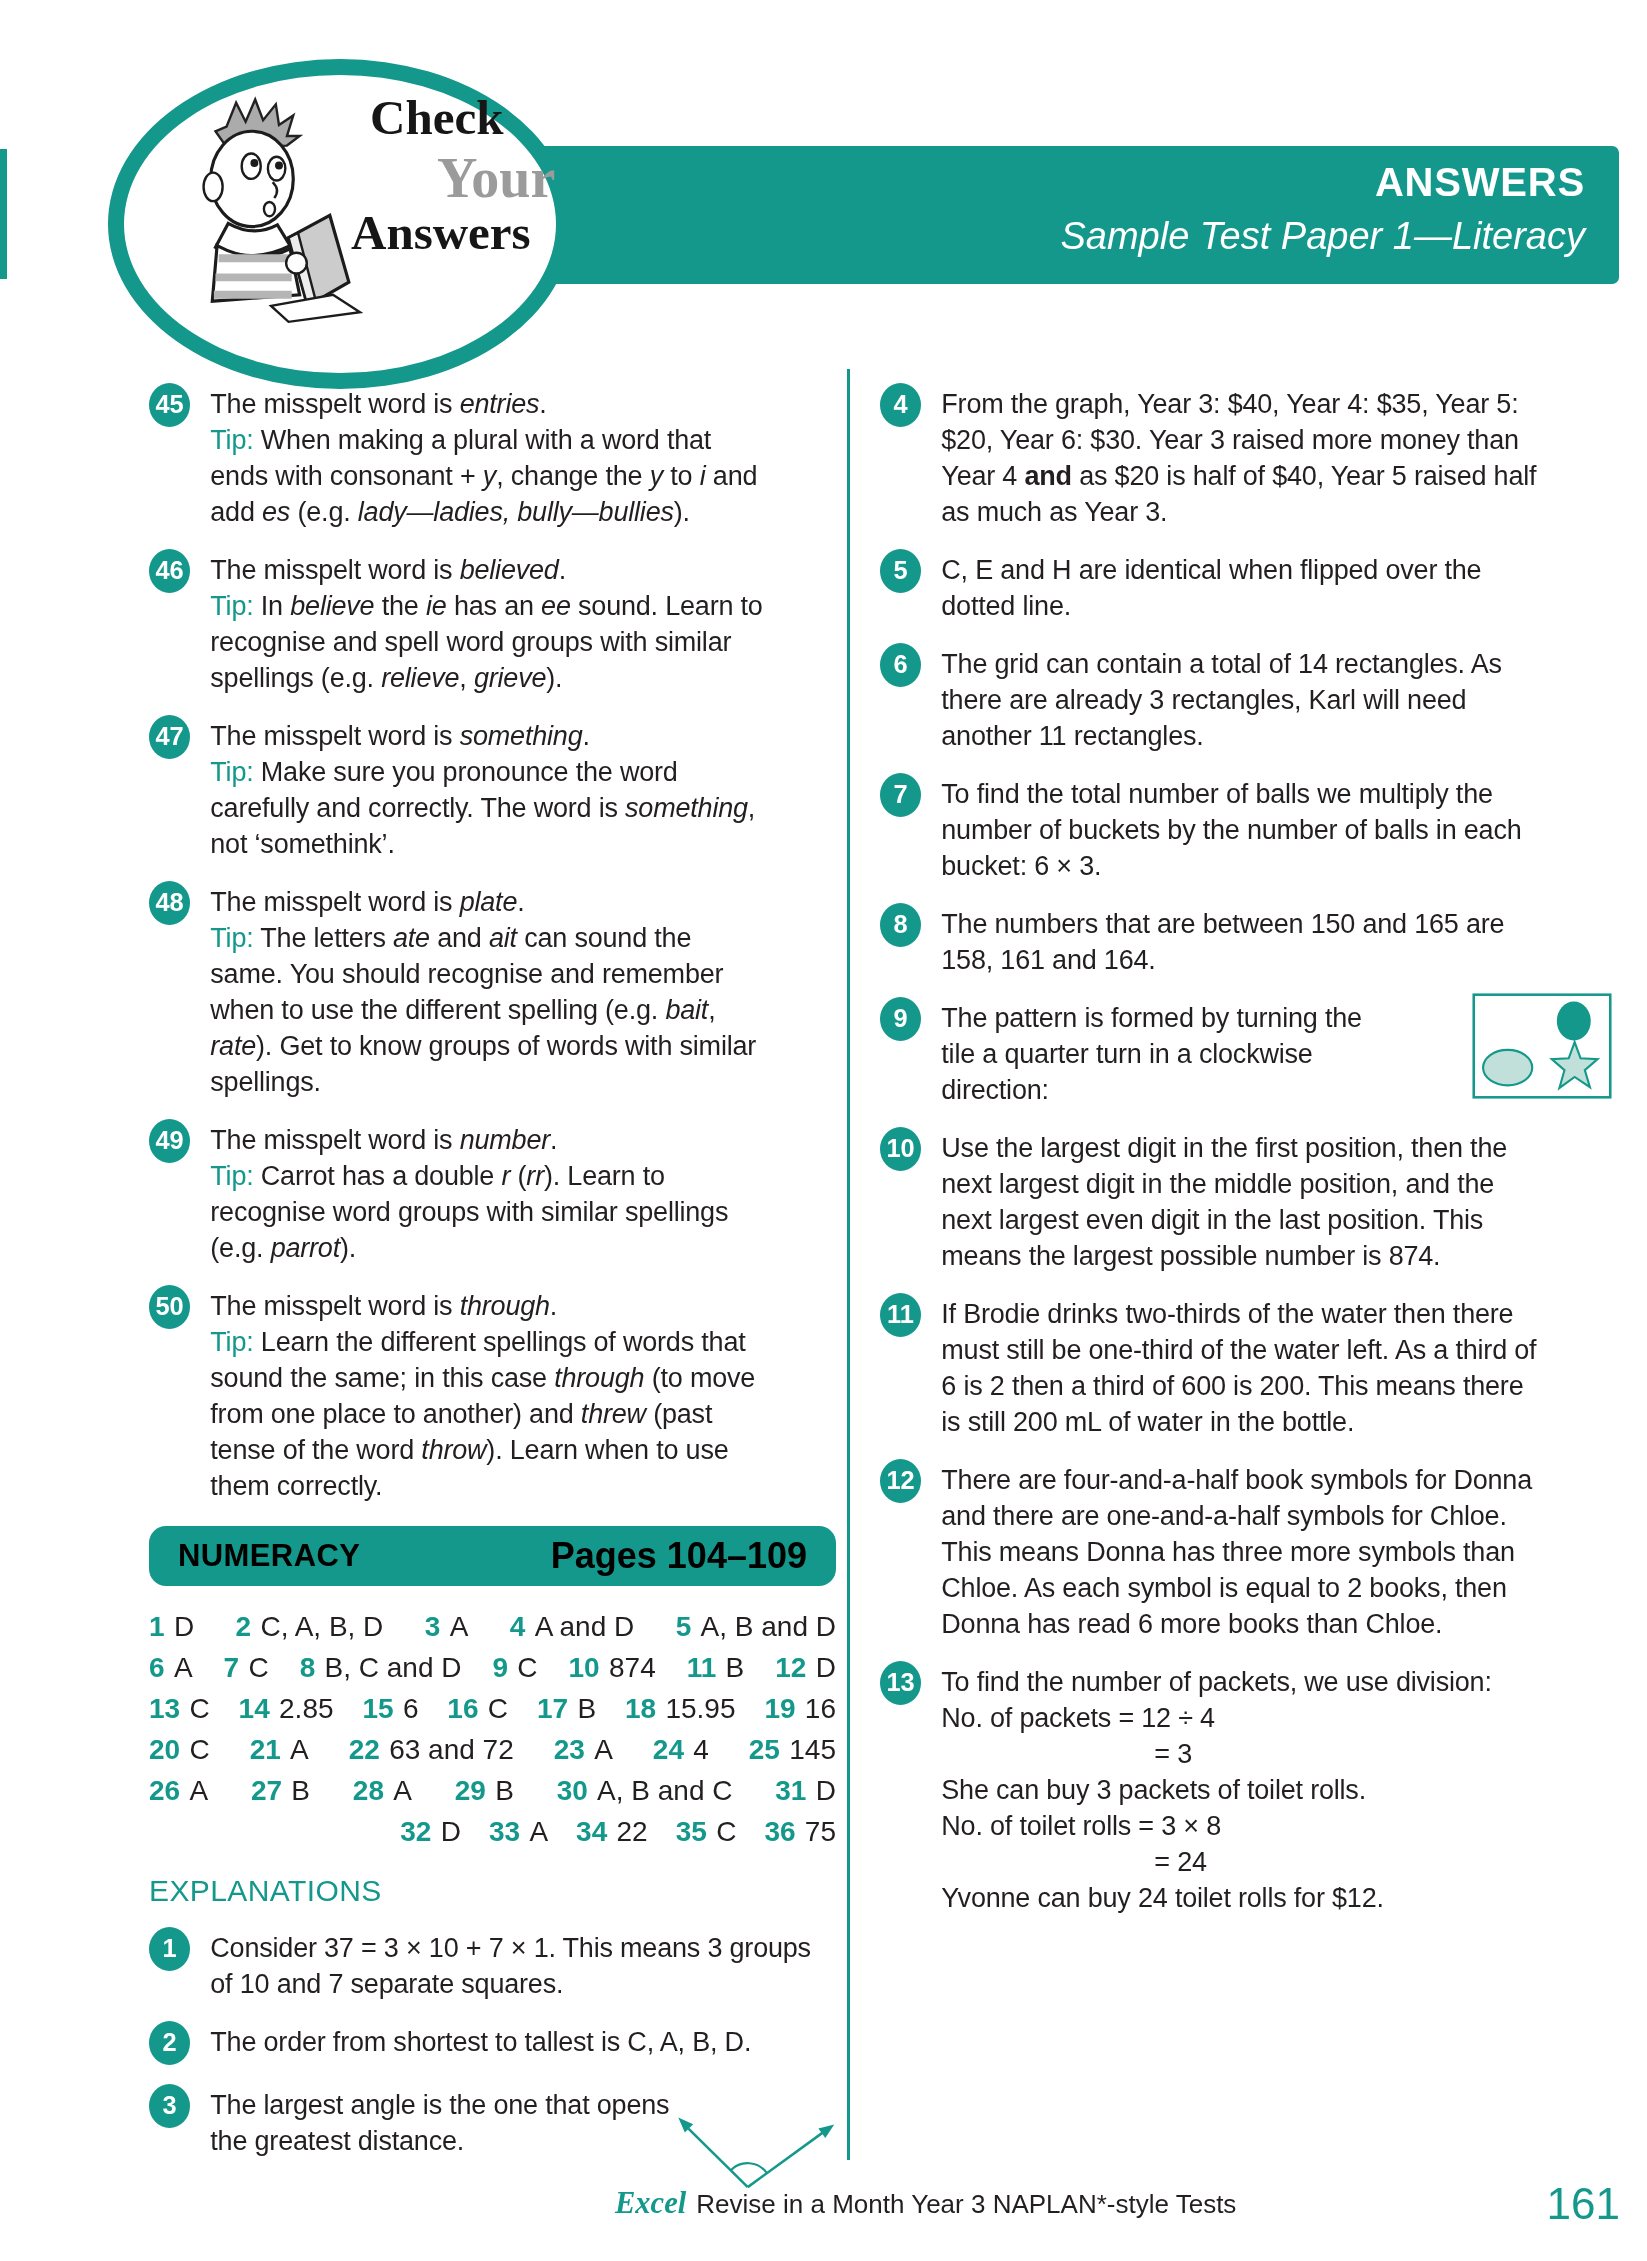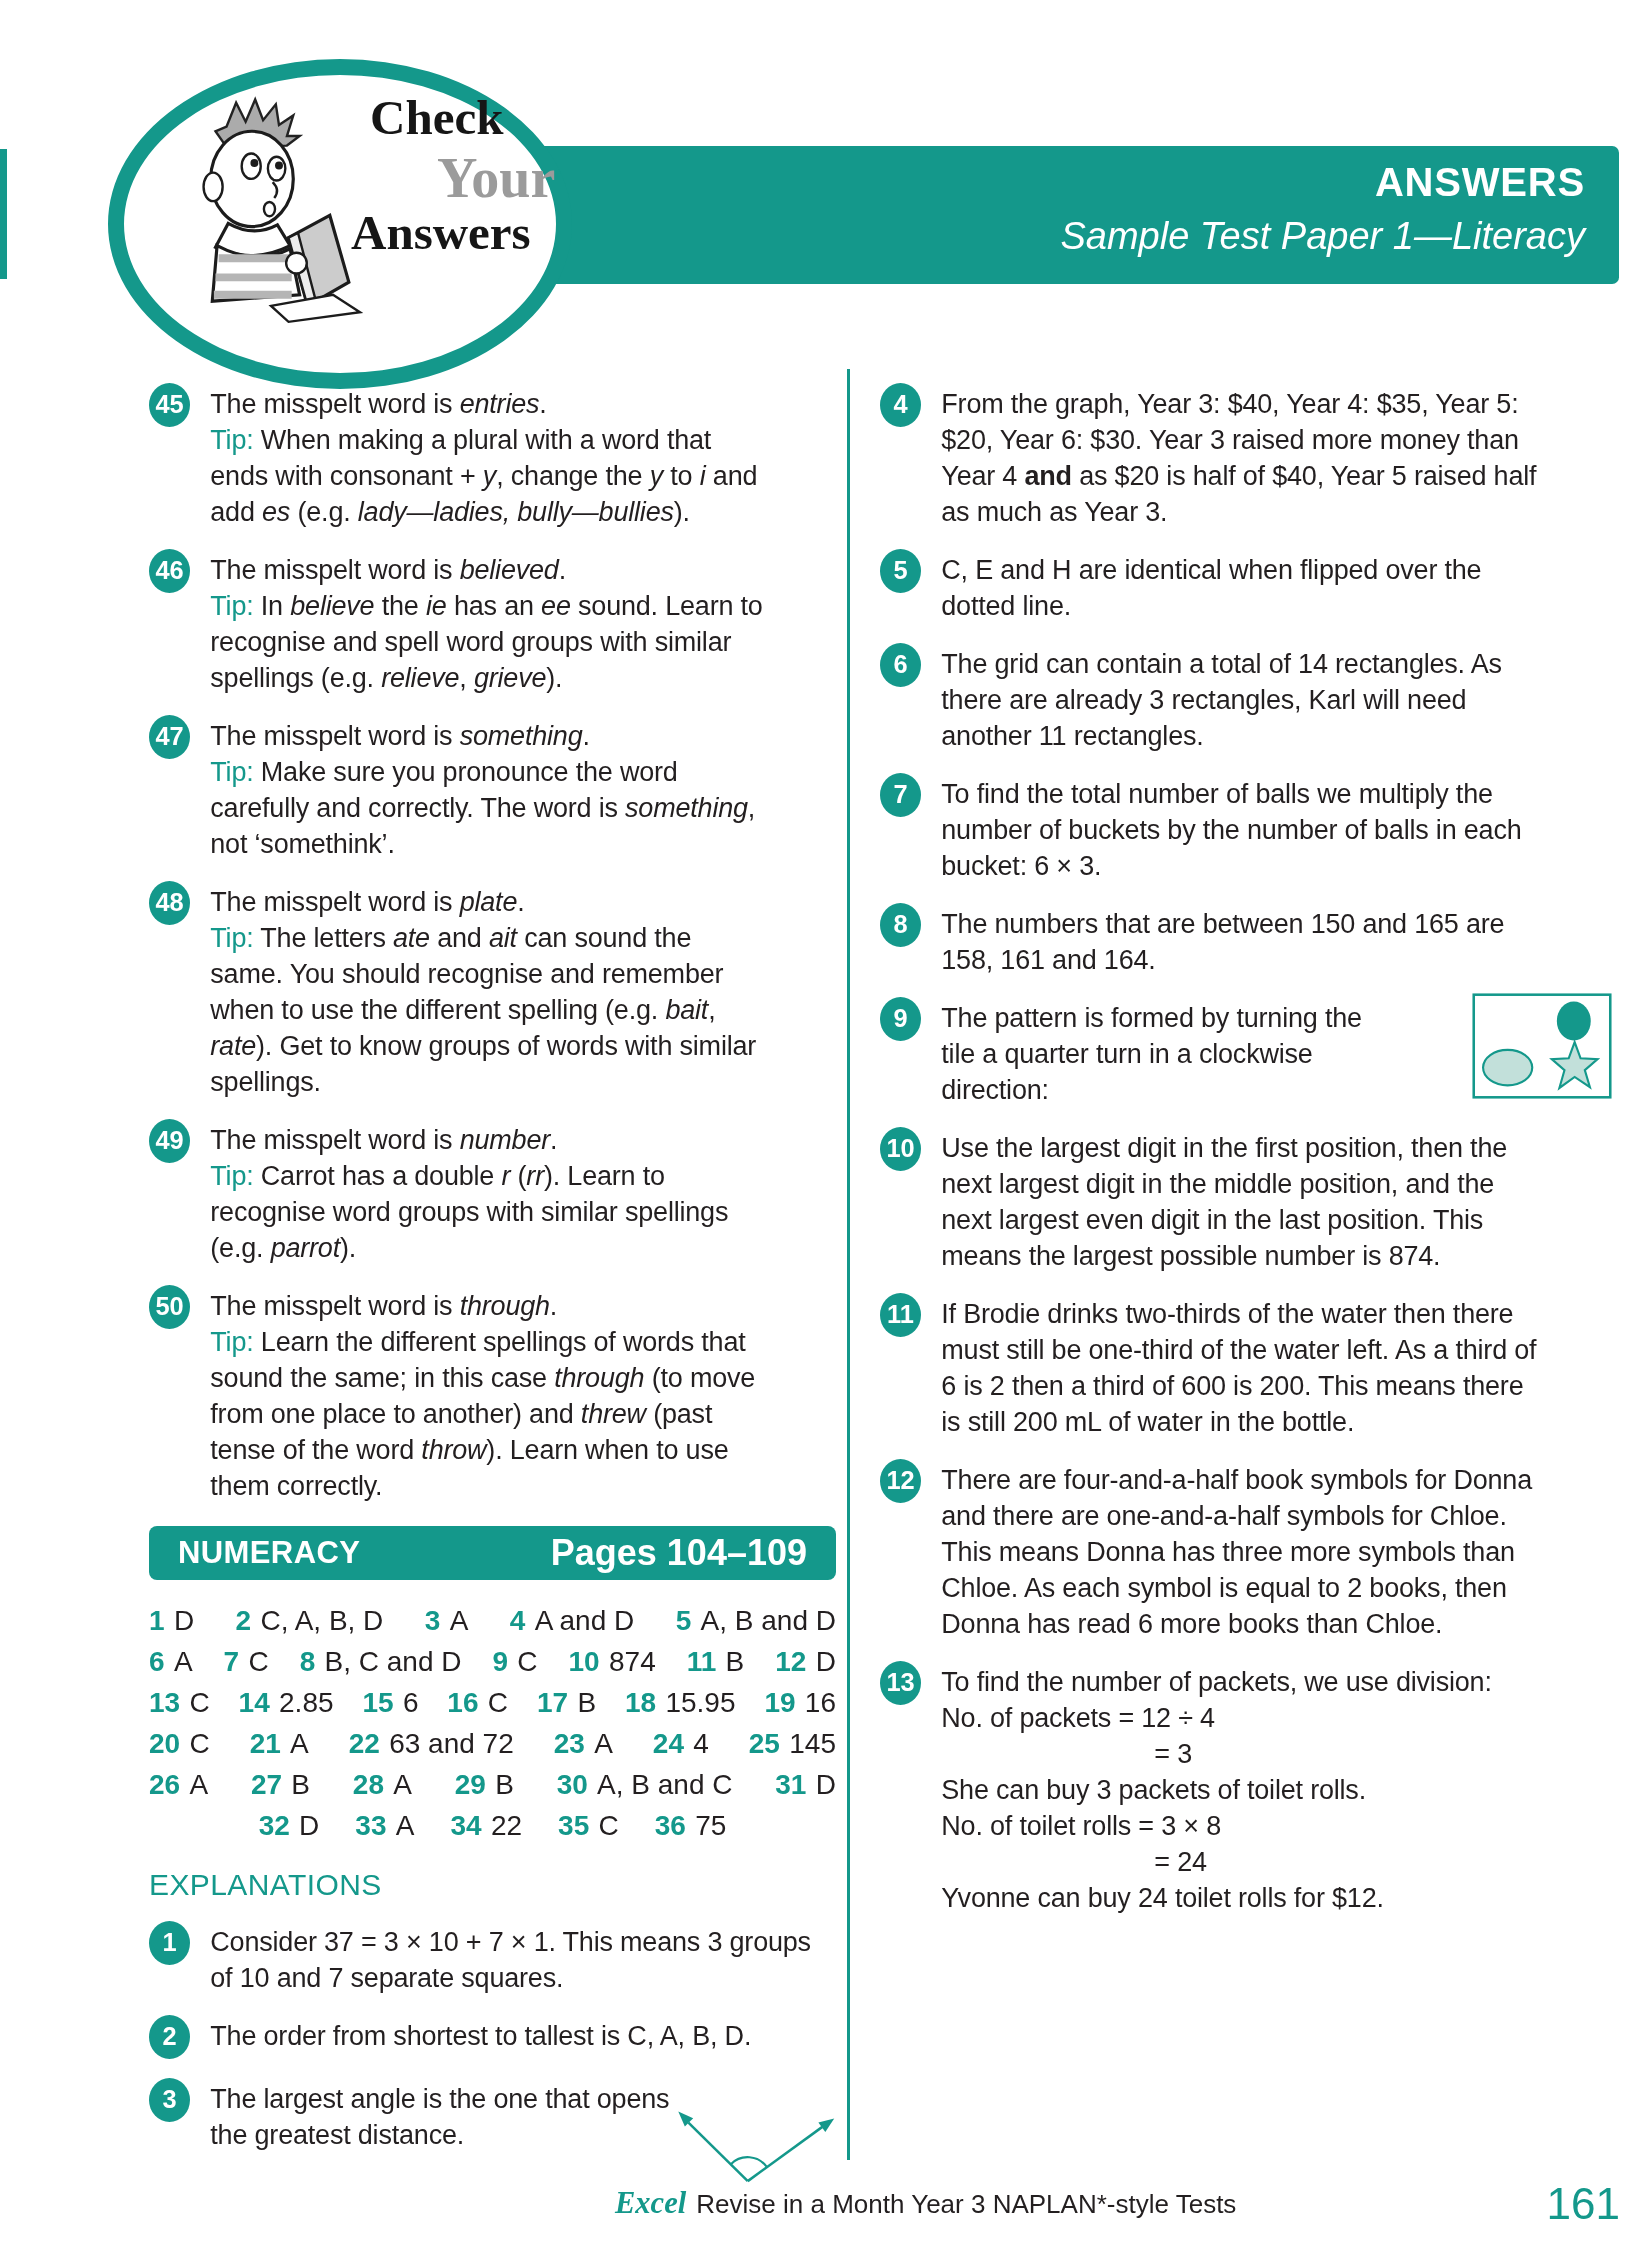--- a/index.html
+++ b/index.html
@@ -37,28 +37,28 @@
   .item.narrow-l .itext{max-width:499px;}
   .item.narrow-r .itext{max-width:423px;}
   .tipword{color:var(--teal);}
   .it{font-style:italic;}
   .bd{font-weight:bold;}
   .line.indent{padding-left:213px;}
   .fig{position:absolute;}
   .fig-angle{right:-5.1px;top:22px;}
   .fig-tile{right:8.5px;top:-6.8px;}
   
-  .num-banner{height:54px;background:var(--teal);border-radius:8px;display:flex;
-              justify-content:space-between;align-items:center;color:#ffffff;font-weight:bold;
+  .num-banner{height:60px;background:var(--teal);border-radius:17px;display:flex;
+              justify-content:space-between;align-items:center;color:#000000;font-weight:bold;
               padding:0 29px;margin:5.1px 0 20.3px 0;}
   .num-banner .t{font-size:31px;letter-spacing:0.4px;}
   .num-banner .p{font-size:36px;}
   .ans-rows{margin-bottom:22px;}
   .ans-row{display:flex;justify-content:space-between;font-size:28px;line-height:41px;}
-  .ans-row:last-child{justify-content:center;gap:36px;}
+  .ans-row:last-child{justify-content:flex-end;gap:28px;}
   .pair{white-space:nowrap;}
   .qn{color:var(--teal);font-weight:bold;margin-right:9.3px;}
   .exp-heading{color:var(--teal);font-size:30px;letter-spacing:0.4px;margin:5.1px 0 22px 0;}
   
   .footer{position:absolute;left:0;top:2179px;width:1647px;height:59px;}
   .footer-text{position:absolute;left:615px;top:6.8px;font-size:26px;white-space:nowrap;}
   .footer-brand{font-family:"Liberation Serif",serif;font-weight:bold;font-style:italic;
                 color:var(--teal);font-size:30.5px;margin-right:10.2px;}
   .page-num{position:absolute;right:27px;top:0;color:var(--teal);font-weight:normal;font-size:44px;}
 </style>

